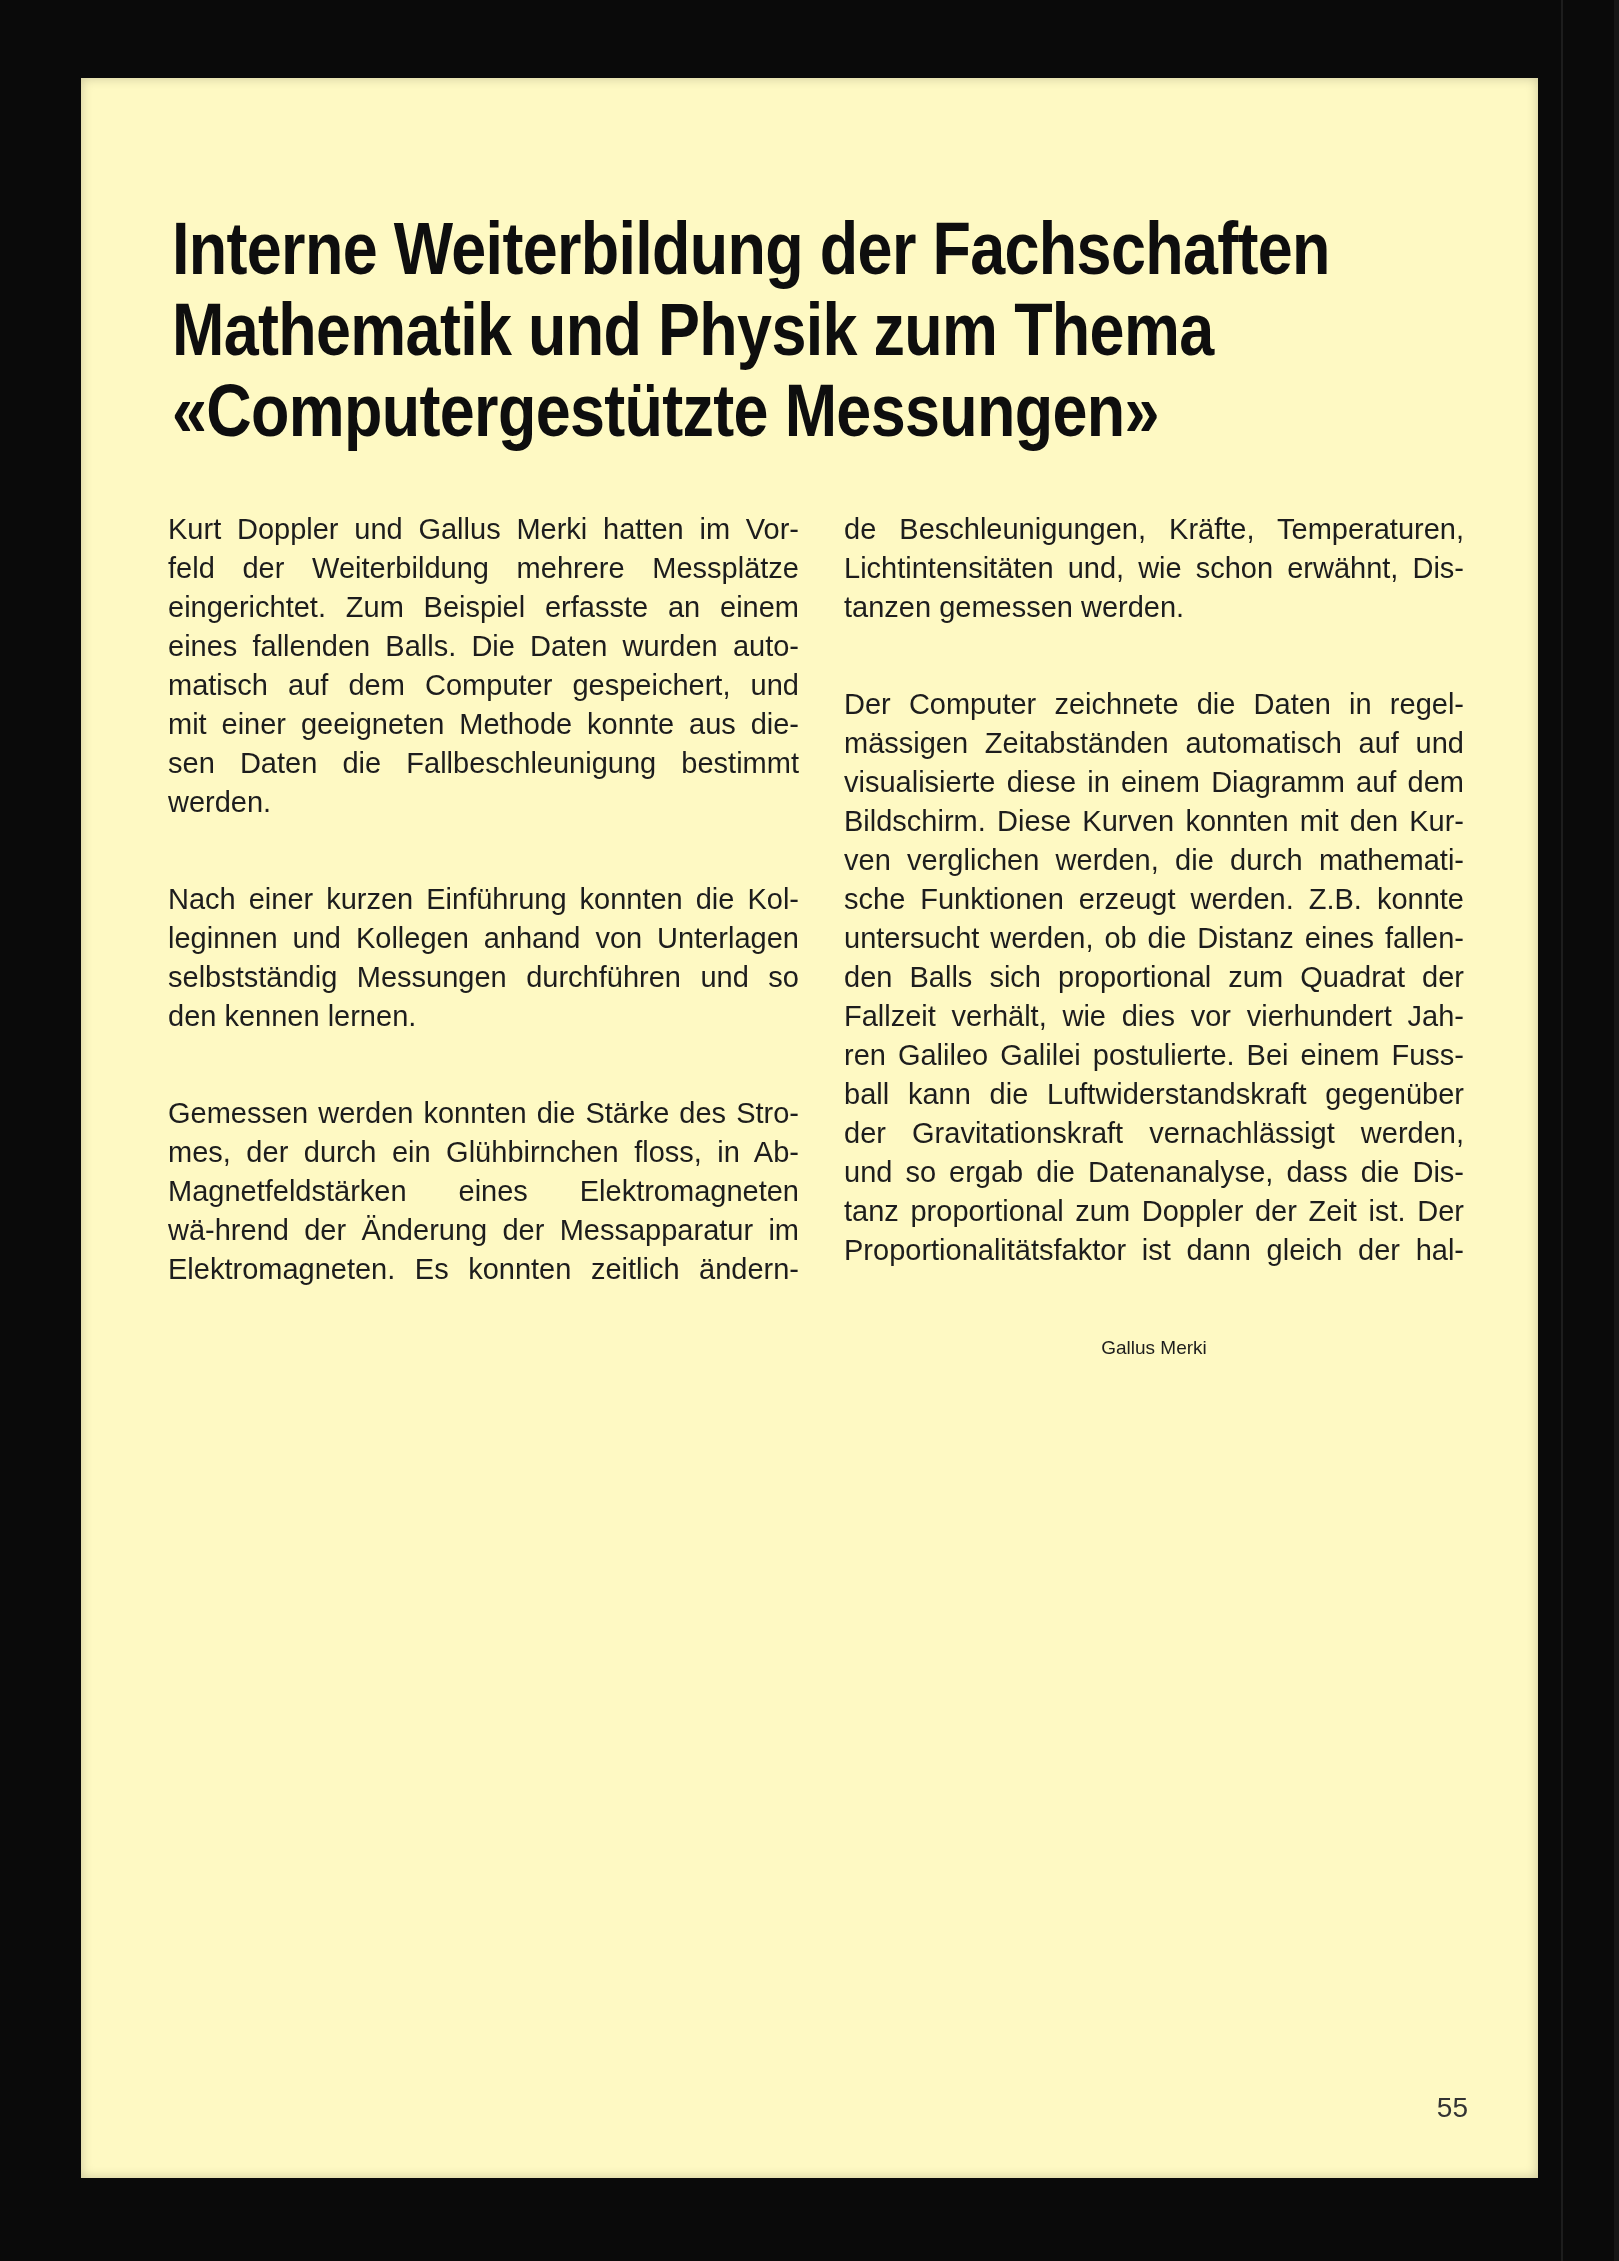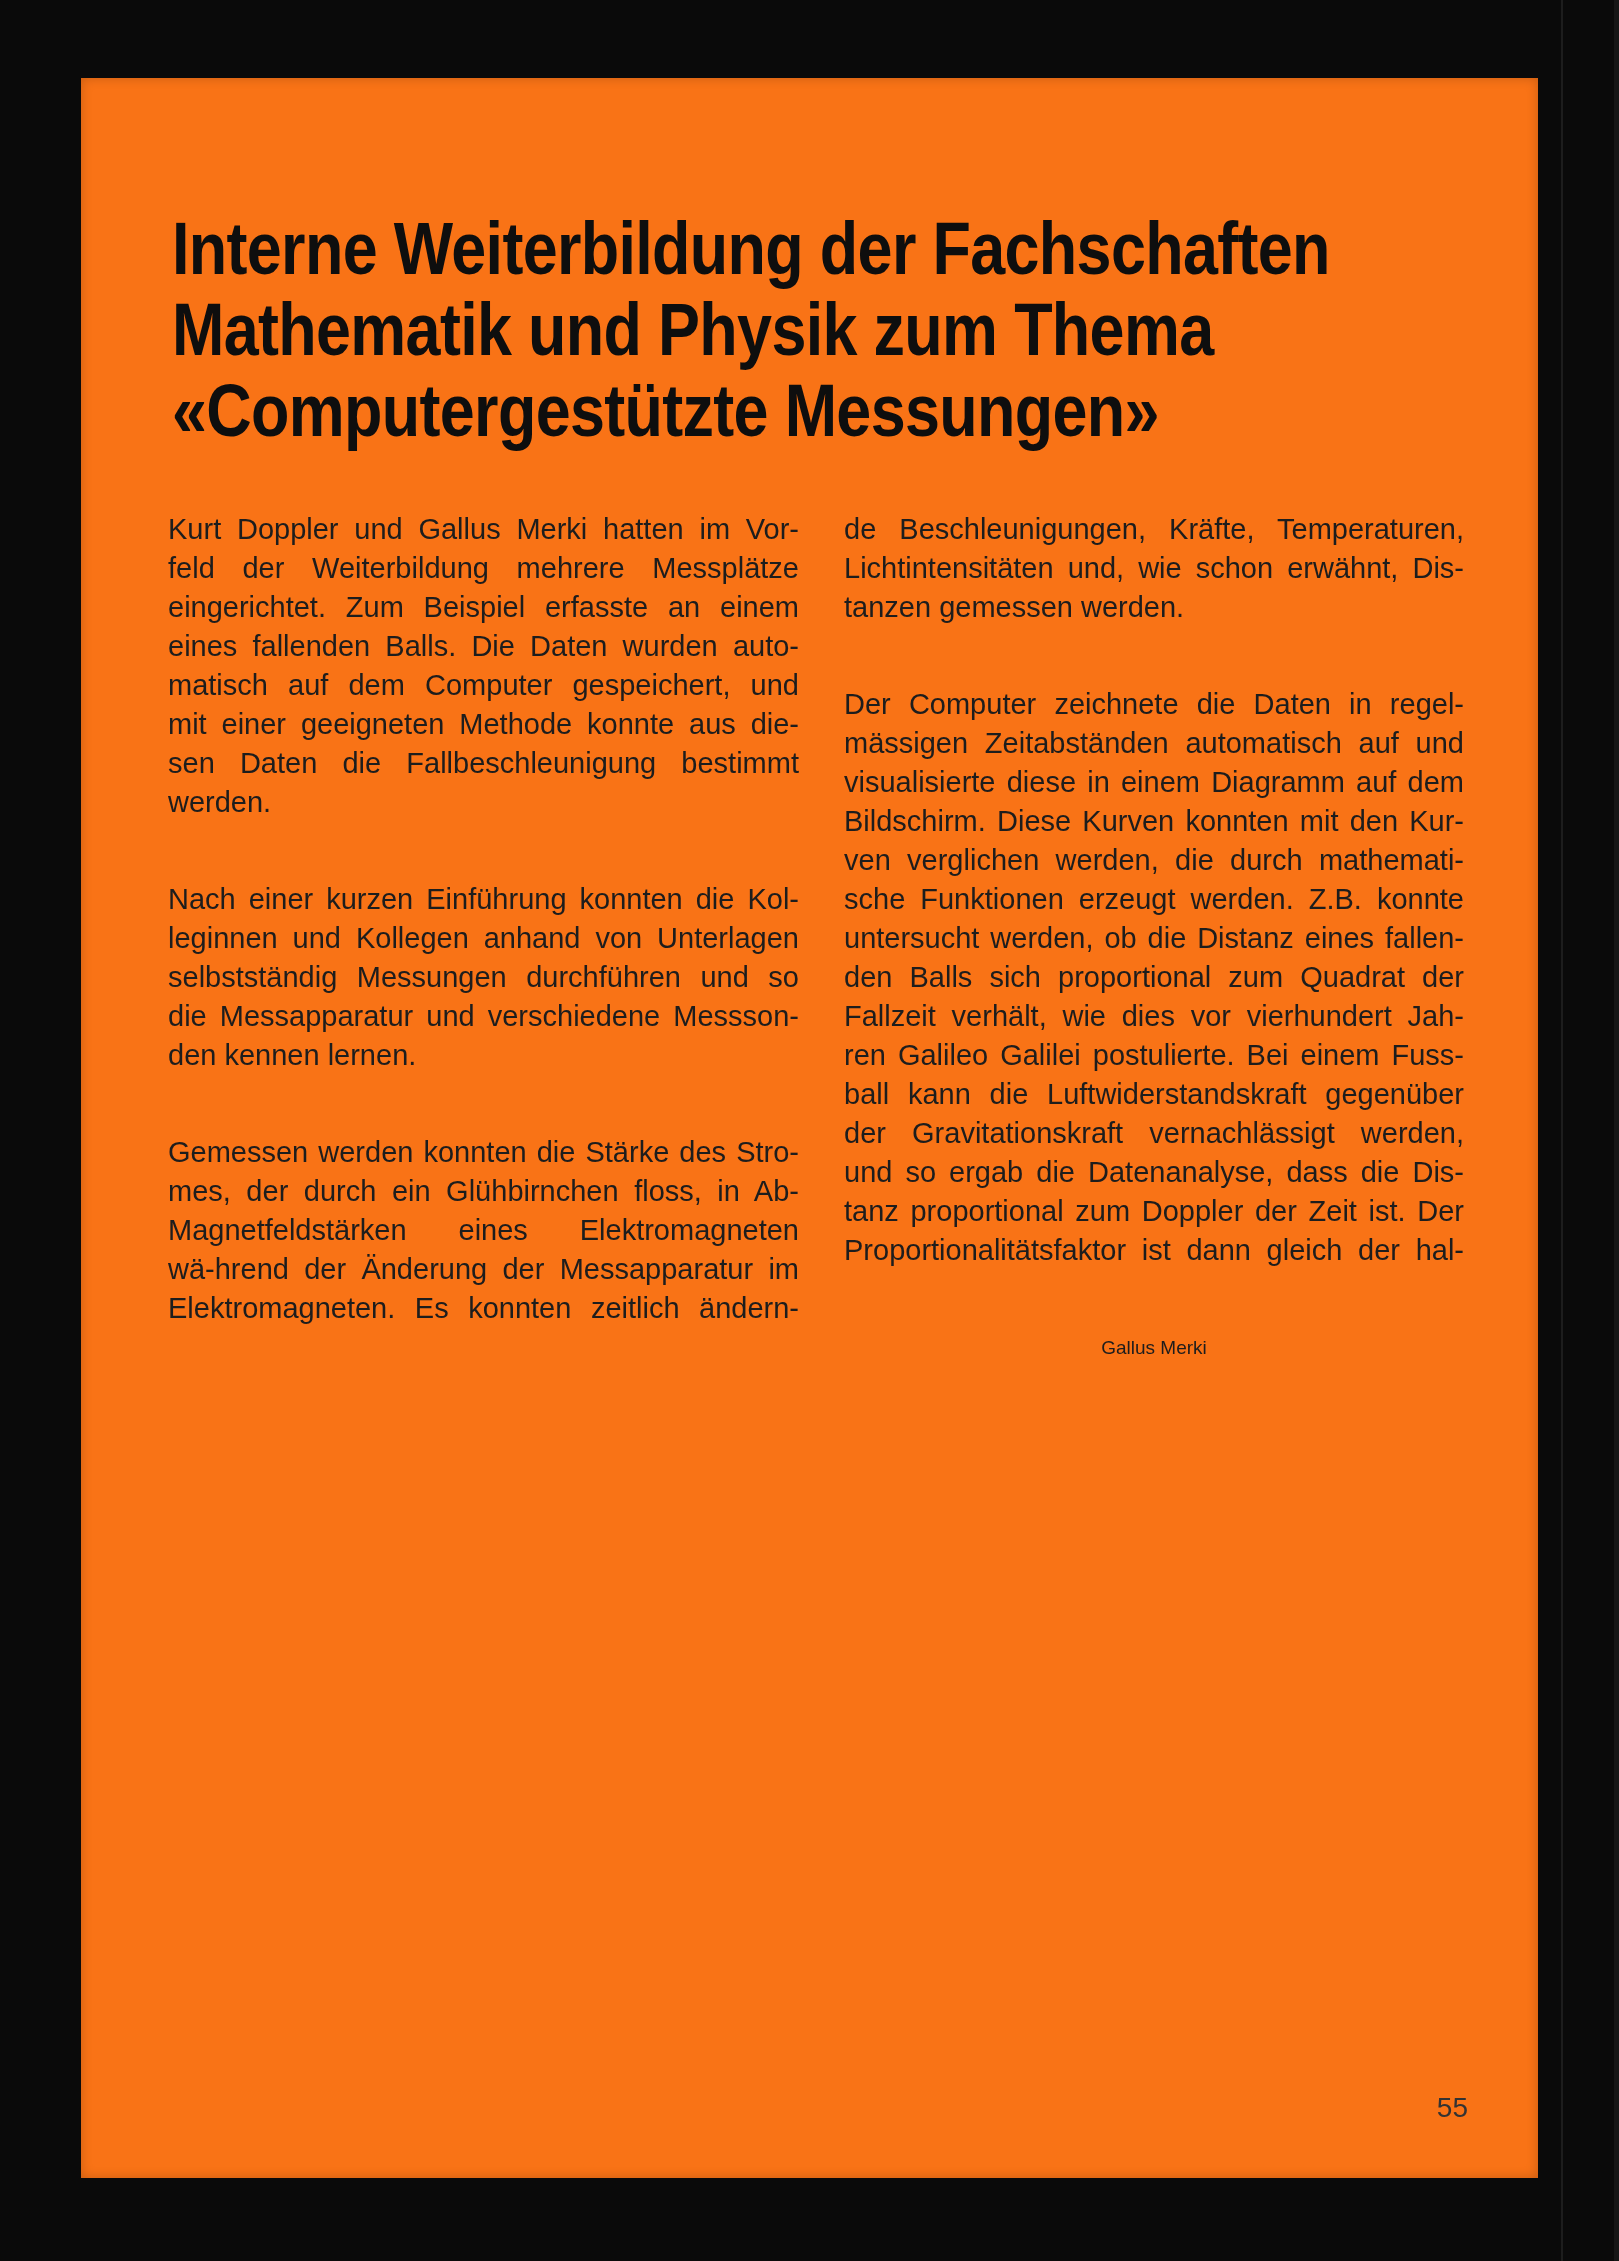--- a/index.html
+++ b/index.html
@@ -9,21 +9,21 @@
     font-family: "Liberation Sans", sans-serif;
     position: relative;
     overflow: hidden;
   }
   .scan-bg { position: absolute; inset: 0; background: #0a0a0a; }
   .seam { position: absolute; left: 1561px; top: 0; width: 2.4px; height: 100%; background: #1d1d1d; }
   .edge-strip { position: absolute; right: 0; top: 0; width: 4.9px; height: 100%; background: #161616; }
   .paper {
     position: absolute; left: 81px; top: 78px;
     width: 1457px; height: 2100px;
-    background: #f97316;
+    background: #fef9c3;
     box-shadow: inset 0 0 11.3px rgba(0,0,0,0.20);
   }
   .title {
     position: absolute; left: 91px; top: 130px;
     transform: scaleX(0.85); transform-origin: left top;
     color: #0e0e0e; font-weight: 700;
     font-size: 74px; letter-spacing: -0.8px;
     white-space: nowrap;
   }
   .title-line { height: 81px; line-height: 81px; }
@@ -61,21 +61,20 @@
         <div class="ln">eines fallenden Balls. Die Daten wurden auto-</div>
         <div class="ln">matisch auf dem Computer gespeichert, und</div>
         <div class="ln">mit einer geeigneten Methode konnte aus die-</div>
         <div class="ln">sen Daten die Fallbeschleunigung bestimmt</div>
         <div class="ln end">werden.</div>
       </div>
       <div class="para">
         <div class="ln">Nach einer kurzen Einführung konnten die Kol-</div>
         <div class="ln">leginnen und Kollegen anhand von Unterlagen</div>
         <div class="ln">selbstständig Messungen durchführen und so</div>
-        <div class="ln">die Messapparatur und verschiedene Messson-</div>
         <div class="ln end">den kennen lernen.</div>
       </div>
       <div class="para">
         <div class="ln">Gemessen werden konnten die Stärke des Stro-</div>
         <div class="ln">mes, der durch ein Glühbirnchen floss, in Ab-</div>
         <div class="ln">Magnetfeldstärken eines Elektromagneten</div>
         <div class="ln">wä-hrend der Änderung der Messapparatur im</div>
         <div class="ln">Elektromagneten. Es konnten zeitlich ändern-</div>
       </div>
     </div>

